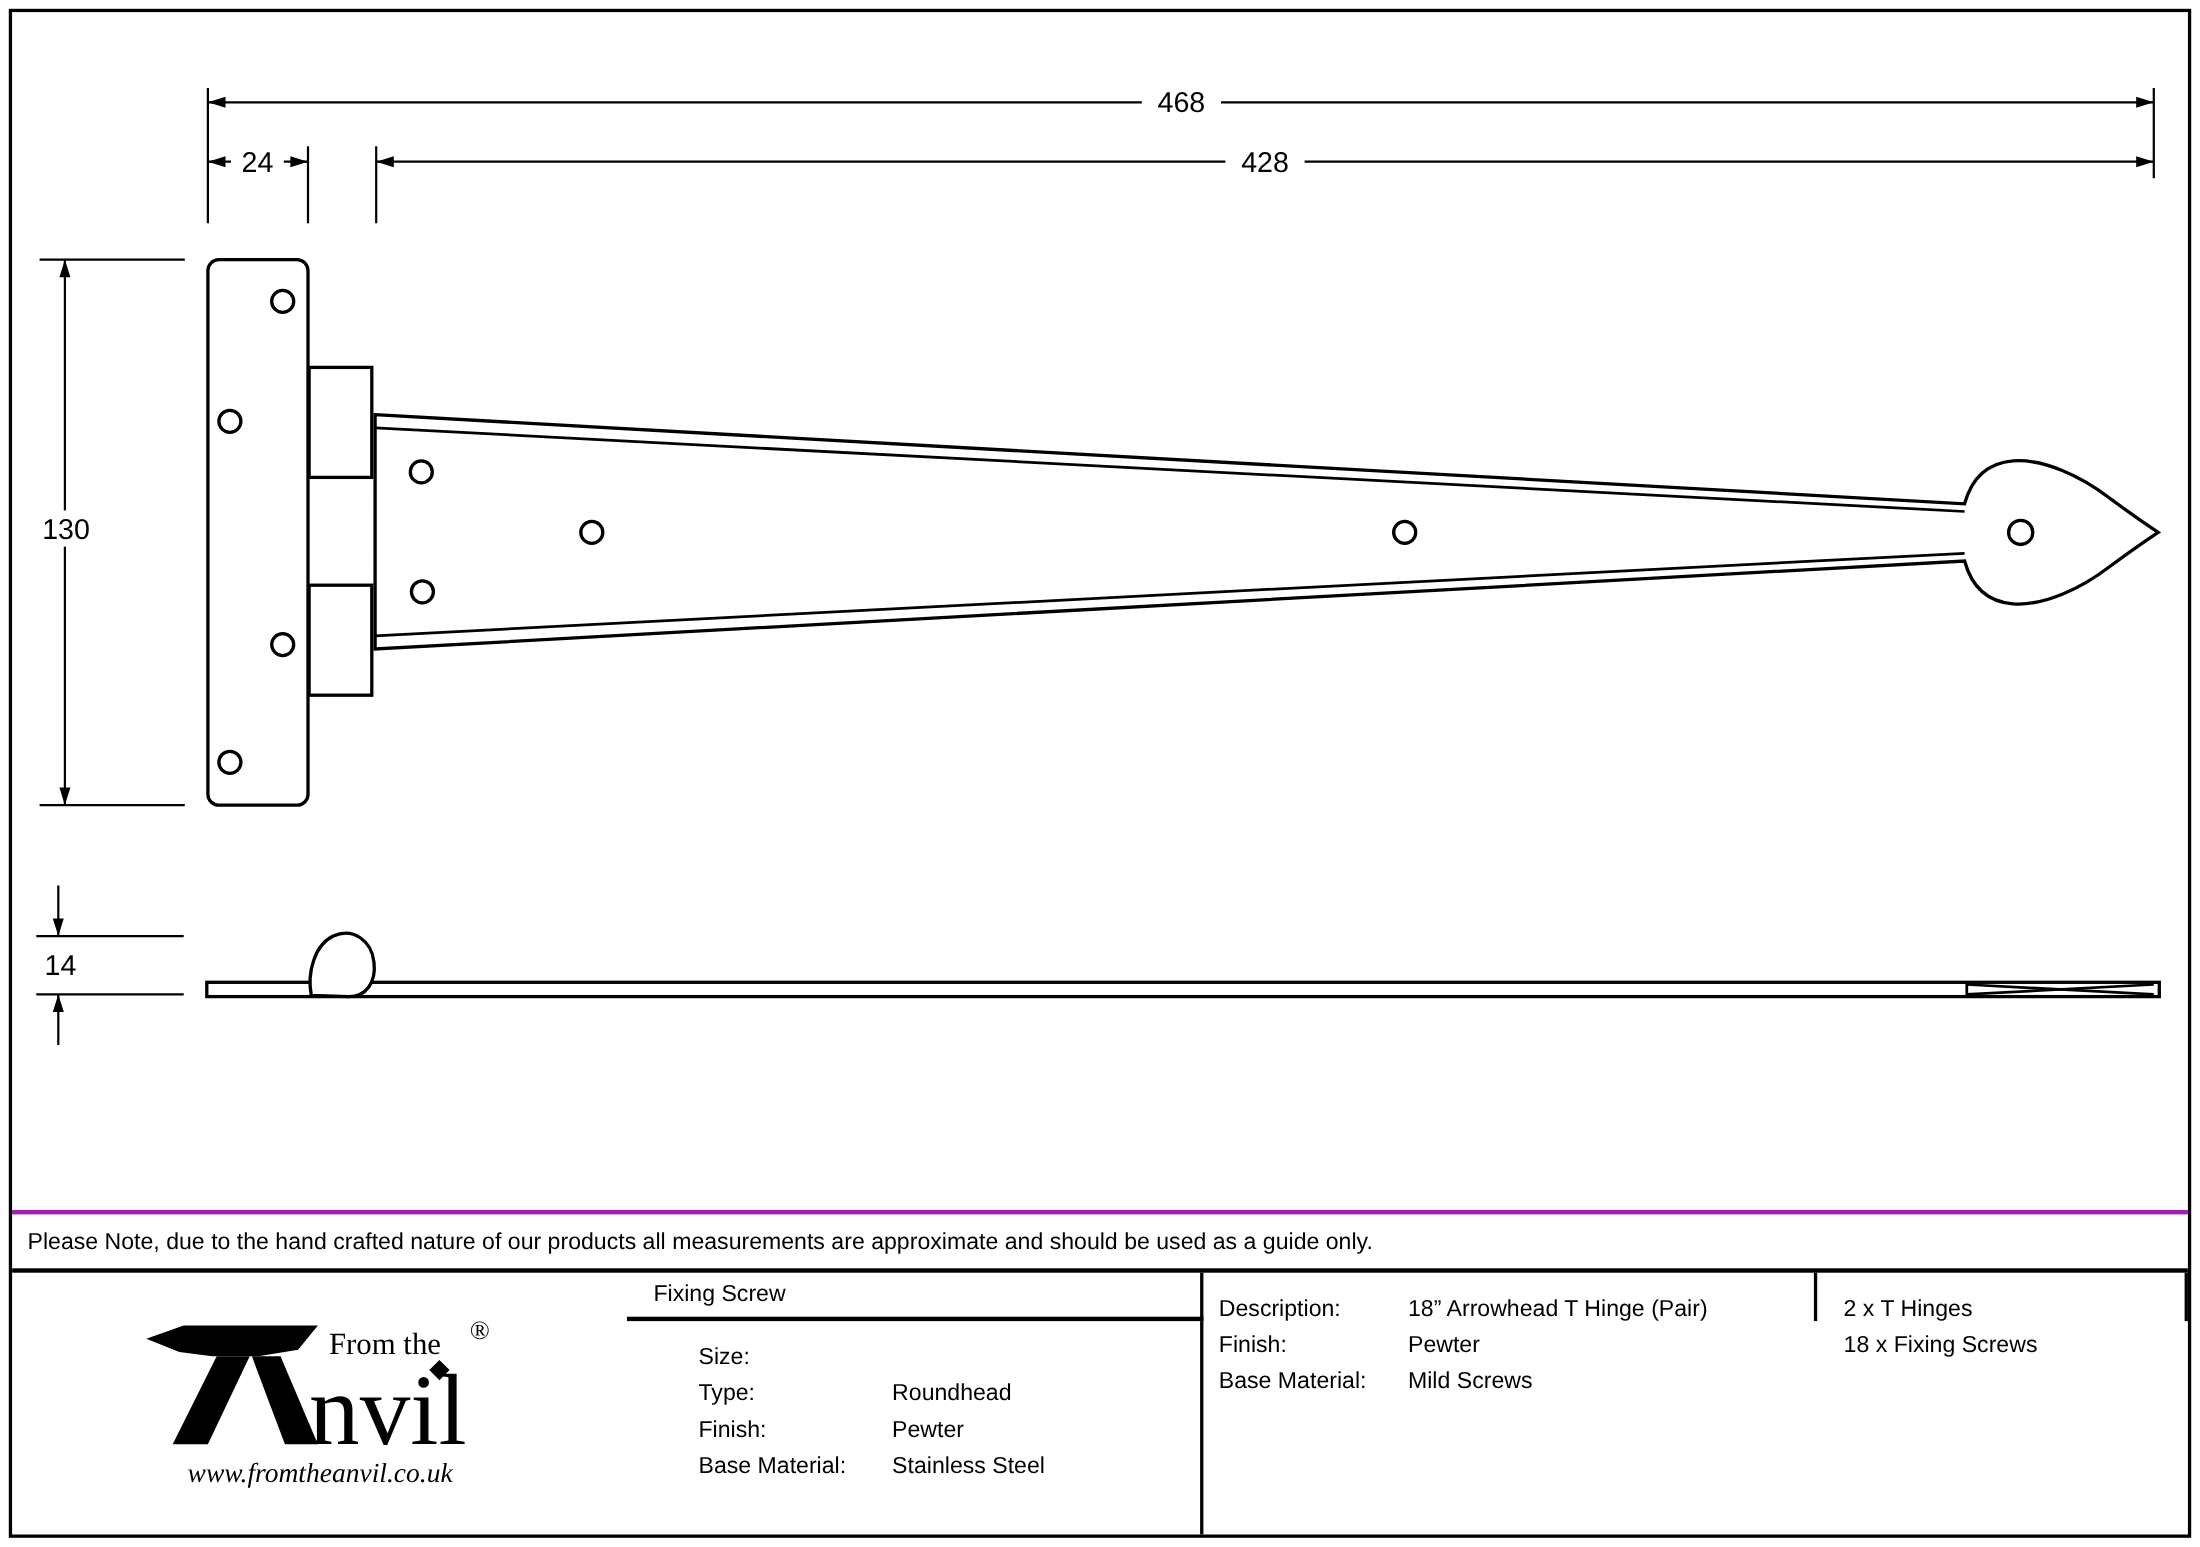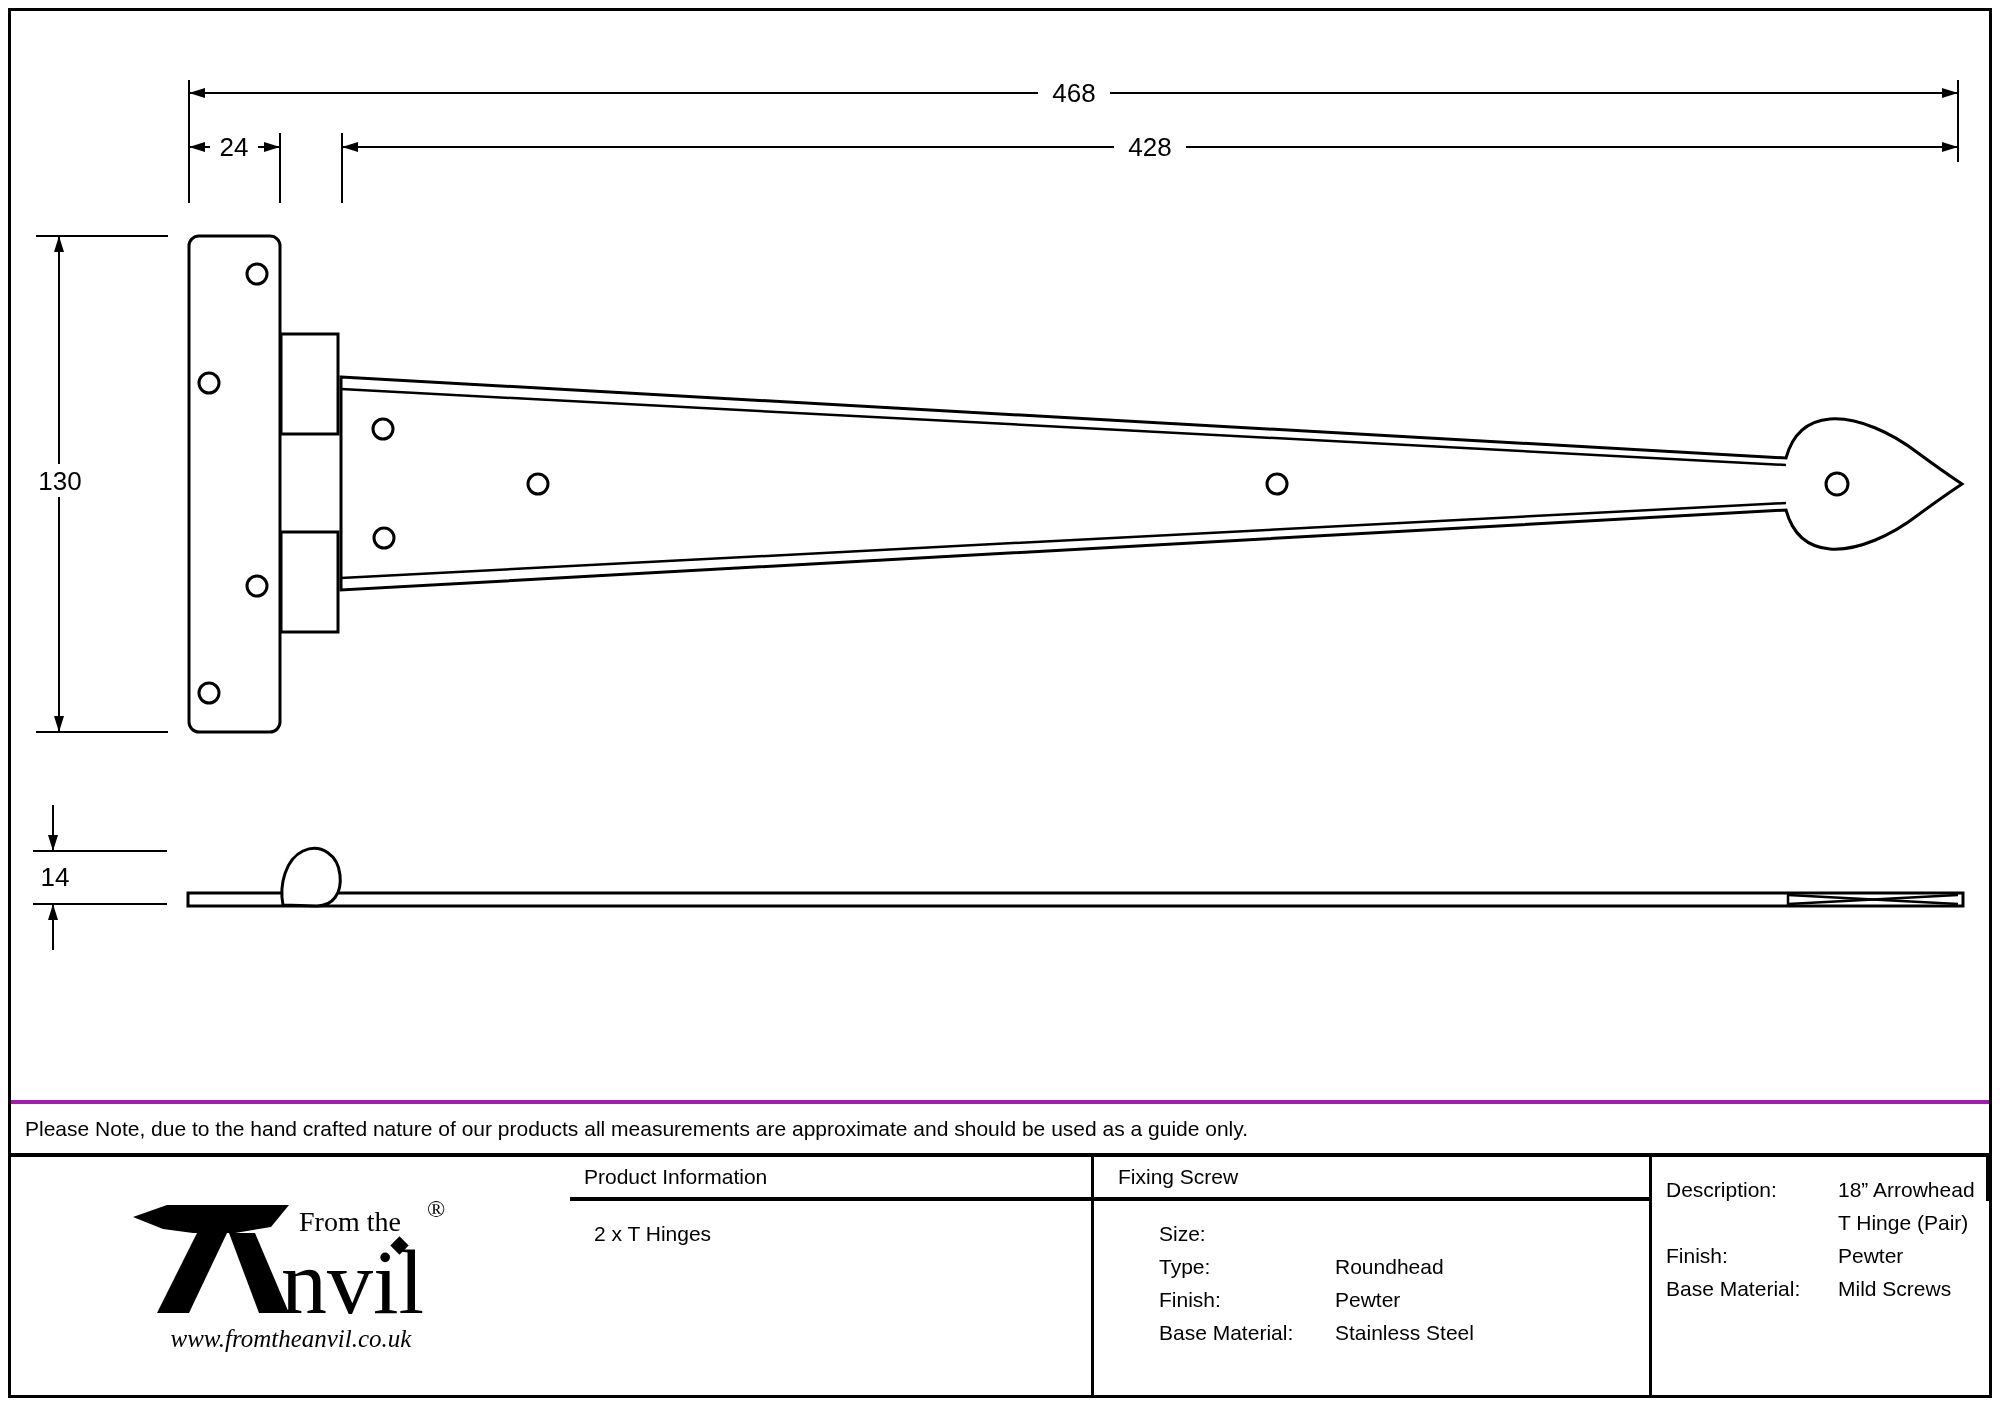--- a/index.html
+++ b/index.html
@@ -114,23 +114,20 @@
 
   <div class="frame">
     <div class="band">
 
       <div class="note-row">
         <span>Please Note, due to the hand crafted nature of our products all measurements are approximate and should be used as a guide only.</span>
       </div>
 
       <div class="grid">
 
-        <div class="hcell pad14">
-          <span>Product Information</span>
-        </div>
         <div class="hcell pad24">
           <span>Fixing Screw</span>
         </div>
 
         <div class="logo-cell">
           <svg width="320" height="190" viewBox="0 0 320 190">
 
             <g fill="#000">
               <polygon points="2,36 36,24 158,24 140,46 104,52 62,52 32,48"></polygon>
               <polygon points="66,52 96,52 58,132 26,132"></polygon>
@@ -154,20 +151,21 @@
             <span class="v">Pewter</span>
           </div>
           <div class="kv">
             <span class="k">Base Material:</span>
             <span class="v">Mild Screws</span>
           </div>
         </div>
 
         <div class="bcell pad24">
           <div class="item">2 x T Hinges</div>
+          <div class="item">18 x Fixing Screws</div>
         </div>
 
         <div class="bcell pad24">
           <div class="kv kv3">
             <span class="k">Size:</span>
           </div>
           <div class="kv kv3">
             <span class="k">Type:</span>
             <span class="v">Roundhead</span>
           </div>

